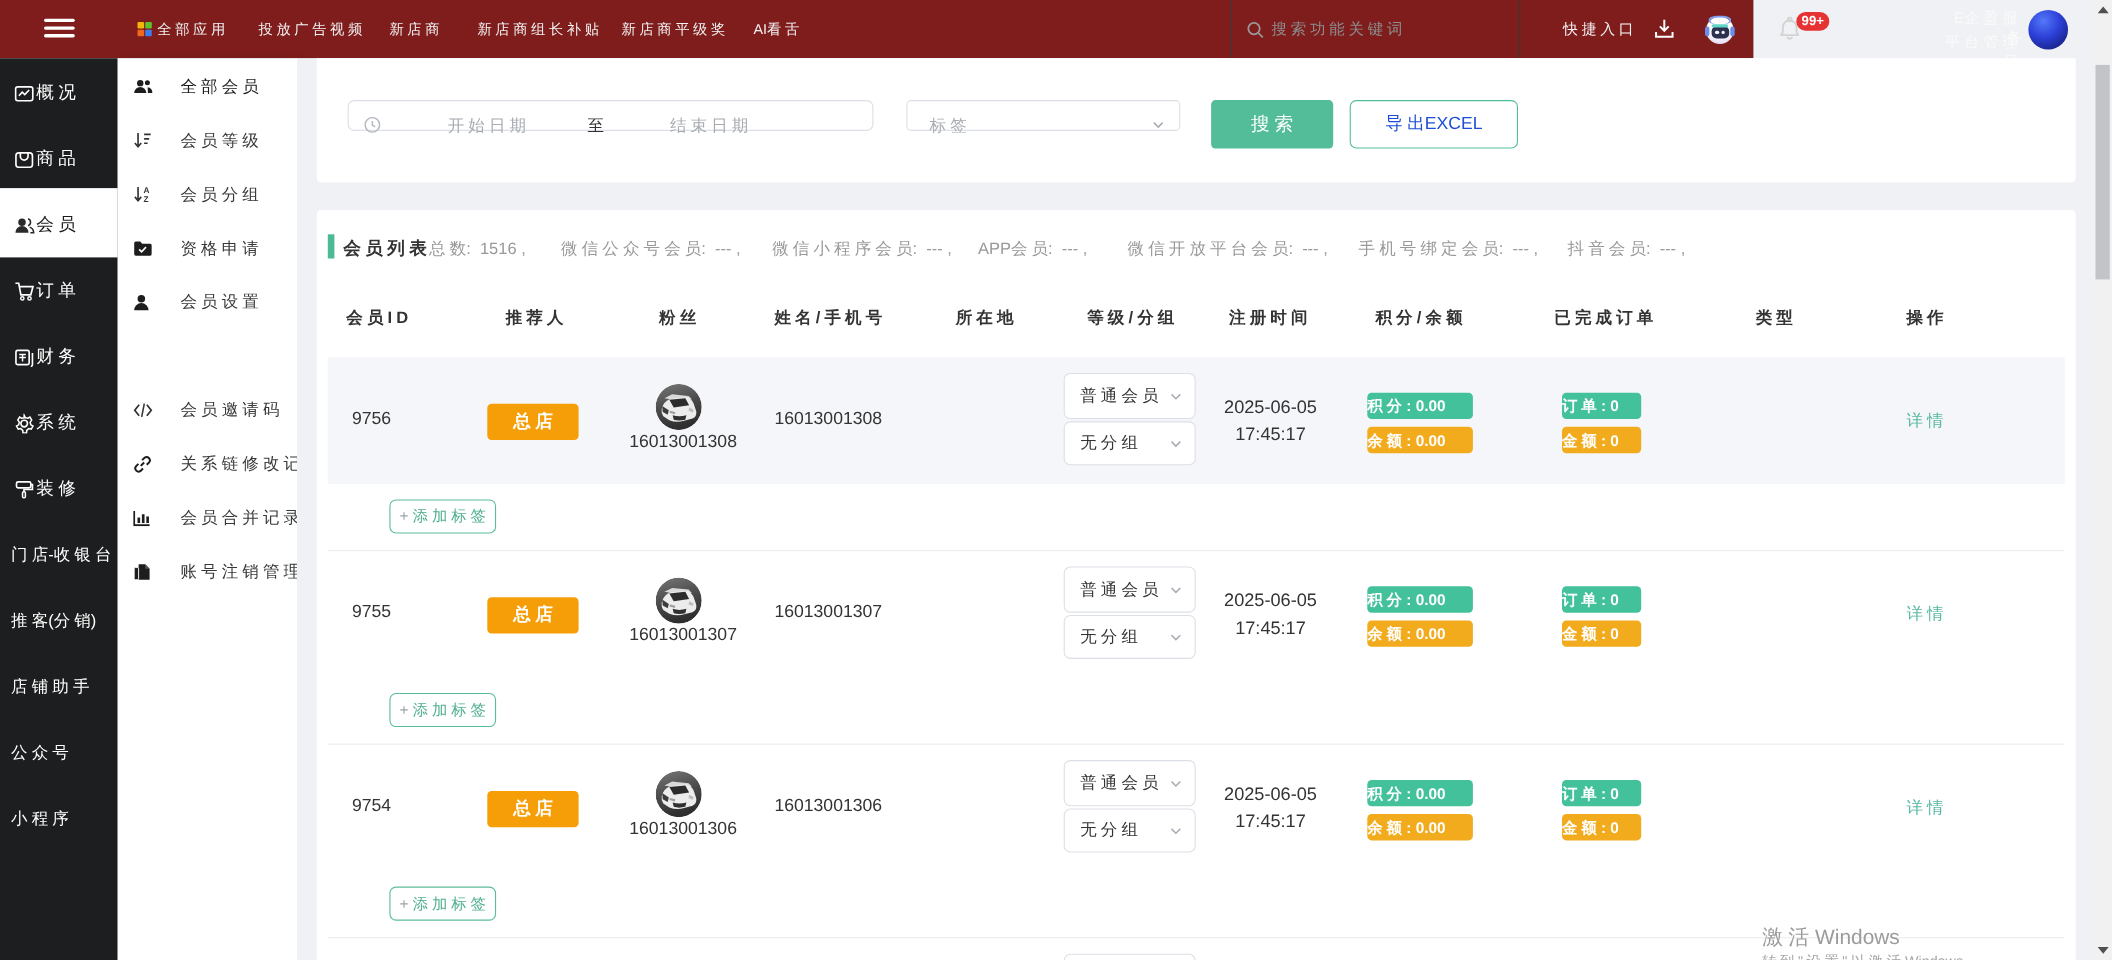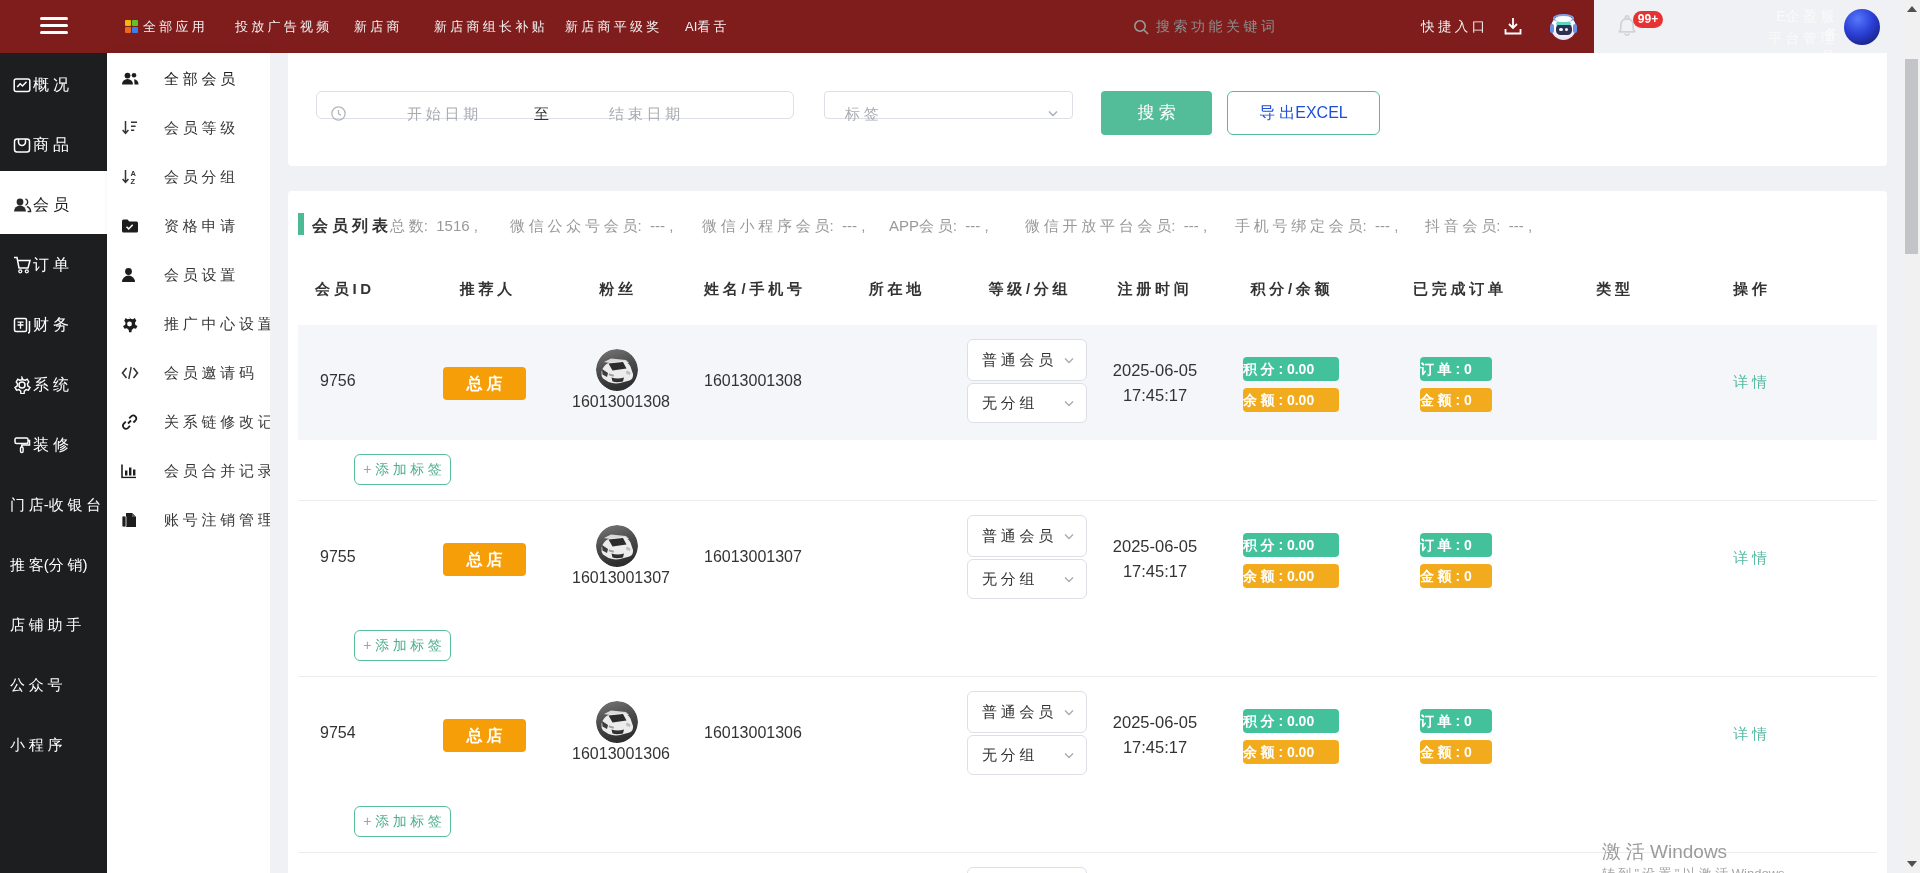--- a/index.html
+++ b/index.html
@@ -211,27 +211,20 @@
         <path d="M5.5 8.2l2.2 2.2 4-4.2" fill="none" stroke="#fff" stroke-width="1.5"></path>
       </svg>
       <span class="txt cjk">资格申请</span>
     </div>
   <div class="m2item" style="top:197px">
       <svg width="15" height="16" viewBox="0 0 15 16">
         <circle cx="7.5" cy="4.5" r="3.4" fill="#1d1d1d"></circle>
         <path d="M1 15a6.5 6.5 0 0 1 13 0z" fill="#1d1d1d"></path>
       </svg>
       <span class="txt cjk">会员设置</span>
-    </div>
-  <div class="m2item" style="top:246px">
-      <svg width="17" height="17" viewBox="0 0 17 17">
-        <path d="M8.5 1l1 2.3 2.5.4 1.8-1.1 1.5 2.6-1.4 2 .5 2.3 2.1 1.1-1.5 2.6-2.4-.4-1.9 1.7-.2 2.5H8l-.2-2.5-1.9-1.7-2.4.4L2 10.6l2.1-1.1.5-2.3-1.4-2 1.5-2.6 1.8 1.1 2.5-.4z" fill="#1d1d1d"></path>
-        <circle cx="8.5" cy="8.5" r="2.4" fill="#fff"></circle>
-      </svg>
-      <span class="txt cjk">推广中心设置</span>
     </div>
   <div class="m2item" style="top:295px">
       <svg width="18" height="14" viewBox="0 0 18 14">
         <path d="M5.5 2L1.5 7l4 5M12.5 2l4 5-4 5" fill="none" stroke="#333" stroke-width="1.6"></path>
         <path d="M10.2 1L7.8 13" stroke="#333" stroke-width="1.4"></path>
       </svg>
       <span class="txt cjk">会员邀请码</span>
     </div>
   <div class="m2item" style="top:344px">
       <svg width="17" height="17" viewBox="0 0 17 17">

